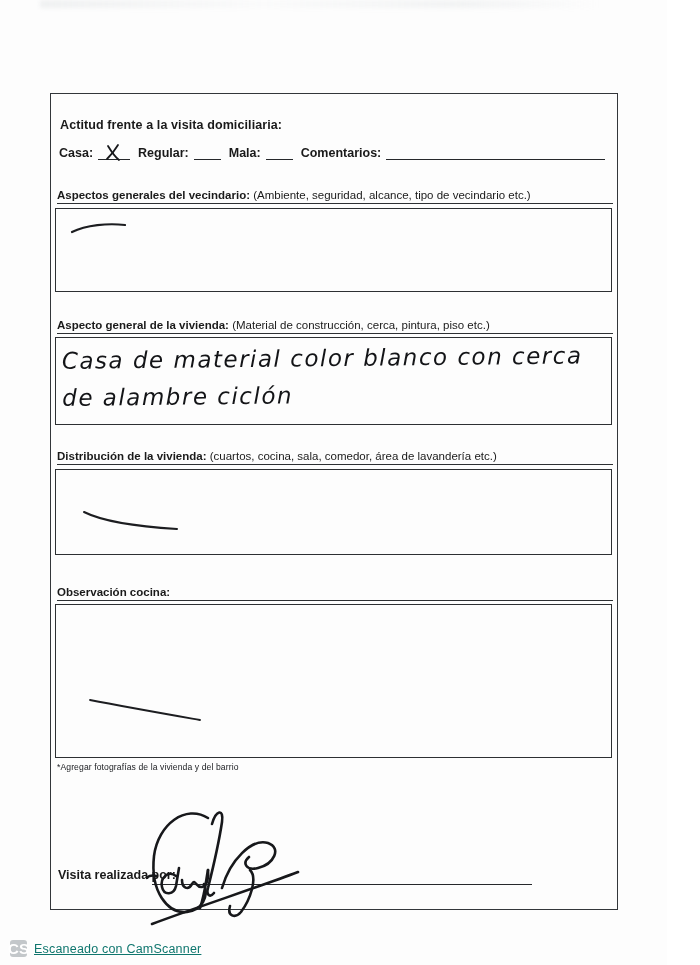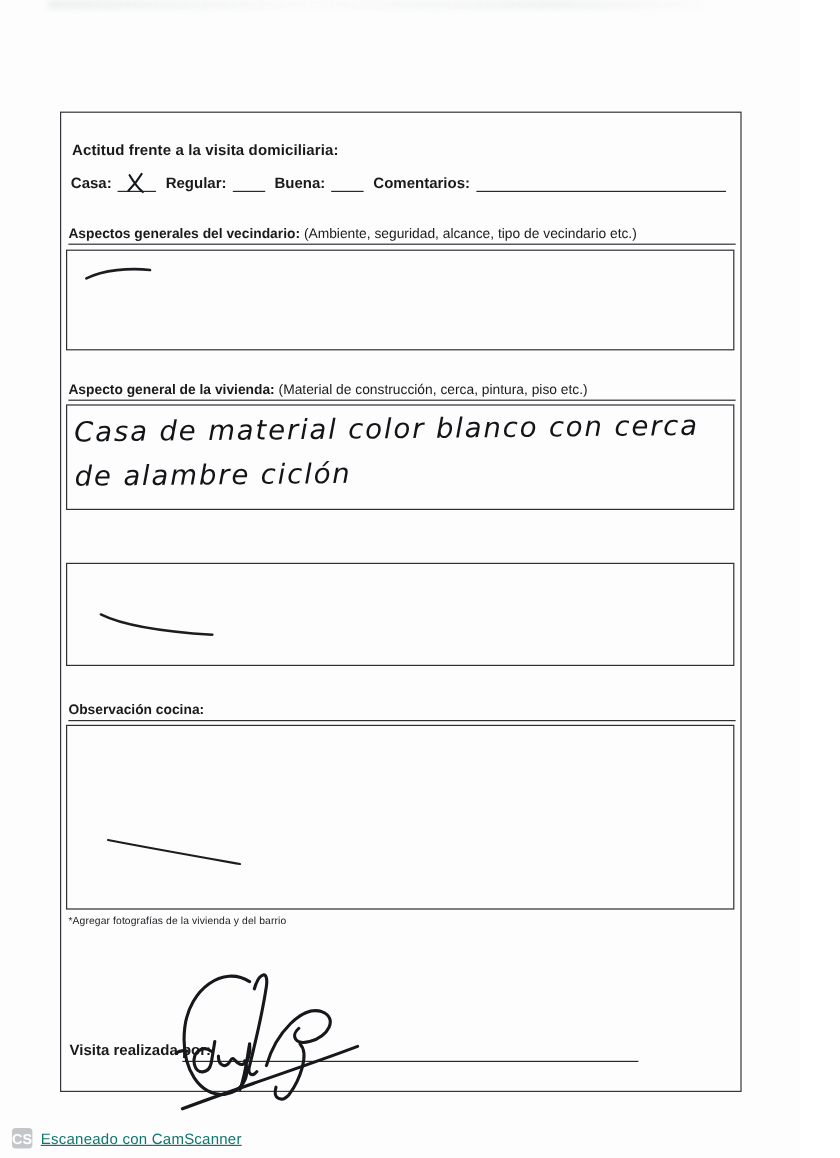--- a/index.html
+++ b/index.html
@@ -56,21 +56,21 @@
   .sig-underline {
     left:152px; top:884px; width:380px; border-bottom:1.7px solid #26282b; height:0;
   }
   .signature-svg { left:146px; top:796px; }
   .dash-svg { position:absolute; }
   .watermark {
     left:10px; top:940px; display:flex; align-items:center; gap:7px;
   }
   .cs-badge {
     width:17px; height:17px; border-radius:3px; background:#c3c7ca;
-    color:#ffffff; font-size:12px; font-weight:bold; display:flex;
+    color:#ffffff; font-size:15px; font-weight:bold; display:flex;
     align-items:center; justify-content:center; letter-spacing:.2px;
   }
   .wm-text { font-size:12.5px; color:#0f766e; letter-spacing:.2px;text-decoration:underline; }
 </style>
 </head>
 <body>
 
 <div class="page">
   <div class="scan-smudge"></div>
 
@@ -81,21 +81,21 @@
   <div class="abs attitude-row">
     <span>Casa:</span>
     <span class="fill-line w30">
       <svg class="checkmark-svg" width="18" height="19" viewBox="0 0 18 19">
         <path d="M3,3 C6,8 9,13 14,17" stroke="#17181b" stroke-width="1.8" fill="none" stroke-linecap="round"></path>
         <path d="M13,2 C10,7 6,12 2,16" stroke="#17181b" stroke-width="1.8" fill="none" stroke-linecap="round"></path>
       </svg>
     </span>
     <span>Regular:</span>
     <span class="fill-line w27"></span>
-    <span>Buena:</span>
+    <span>Mala:</span>
     <span class="fill-line w27"></span>
     <span>Comentarios:</span>
     <span class="fill-line grow"></span>
   </div>
 
   <div class="abs section-head" style="top:189px;">
     <span class="lbl">Aspectos generales del vecindario:</span>
     <span class="hint"> <span>(Ambiente, seguridad, alcance, tipo de vecindario etc.)</span></span>
   </div>
   <div class="abs rule-box" style="top:208px; height:84px;">
@@ -108,20 +108,24 @@
     <span class="lbl">Aspecto general de la vivienda:</span>
     <span class="hint"> <span>(Material de construcción, cerca, pintura, piso etc.)</span></span>
   </div>
   <div class="abs rule-box" style="top:337px; height:88px;">
     <div class="handwriting">
       <div>Casa de material color blanco con cerca</div>
       <div>de alambre ciclón</div>
     </div>
   </div>
 
+  <div class="abs section-head" style="top:450px;">
+    <span class="lbl">Distribución de la vivienda:</span>
+    <span class="hint"> <span>(cuartos, cocina, sala, comedor, área de lavandería etc.)</span></span>
+  </div>
   <div class="abs rule-box" style="top:469px; height:86px;">
     <svg class="dash-svg" style="left:26px; top:38px;" width="98" height="24" viewBox="0 0 98 24">
       <path d="M2,4 C24,15 62,19 95,21" stroke="#1c1d20" stroke-width="2" fill="none" stroke-linecap="round"></path>
     </svg>
   </div>
 
   <div class="abs section-head" style="top:586px;">
     <span class="lbl">Observación cocina:</span>
   </div>
   <div class="abs rule-box" style="top:604px; height:154px;">

